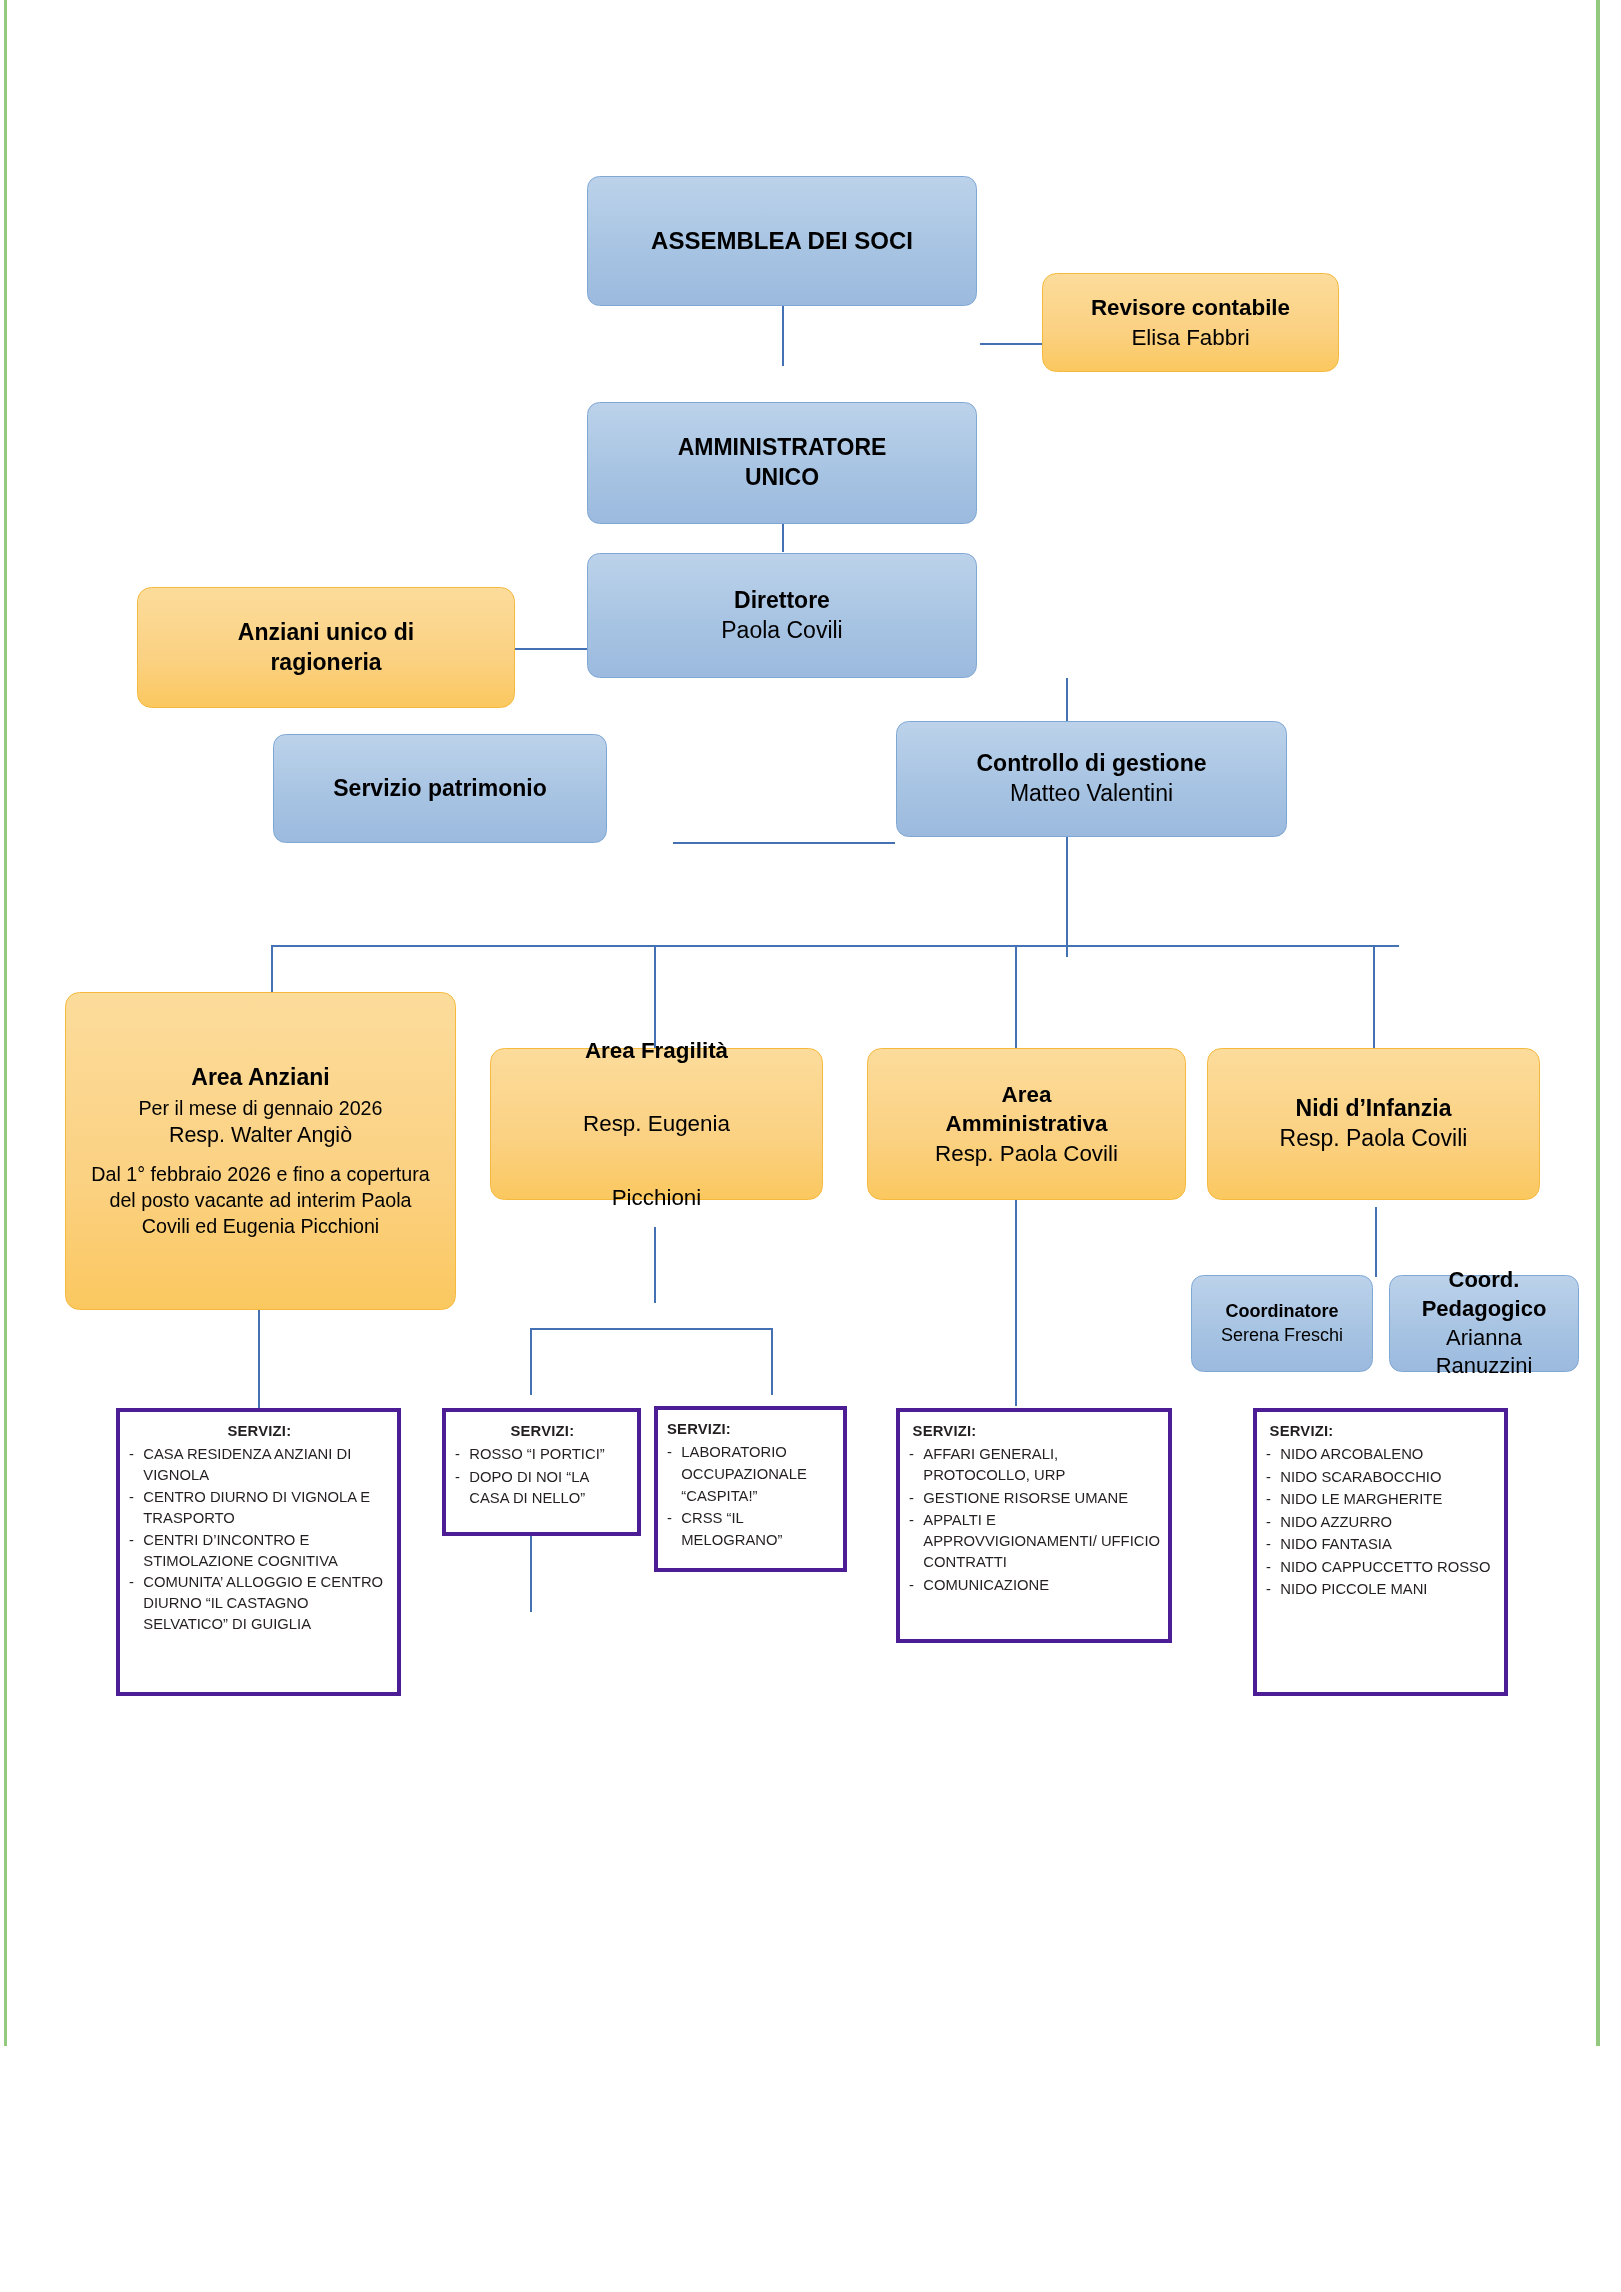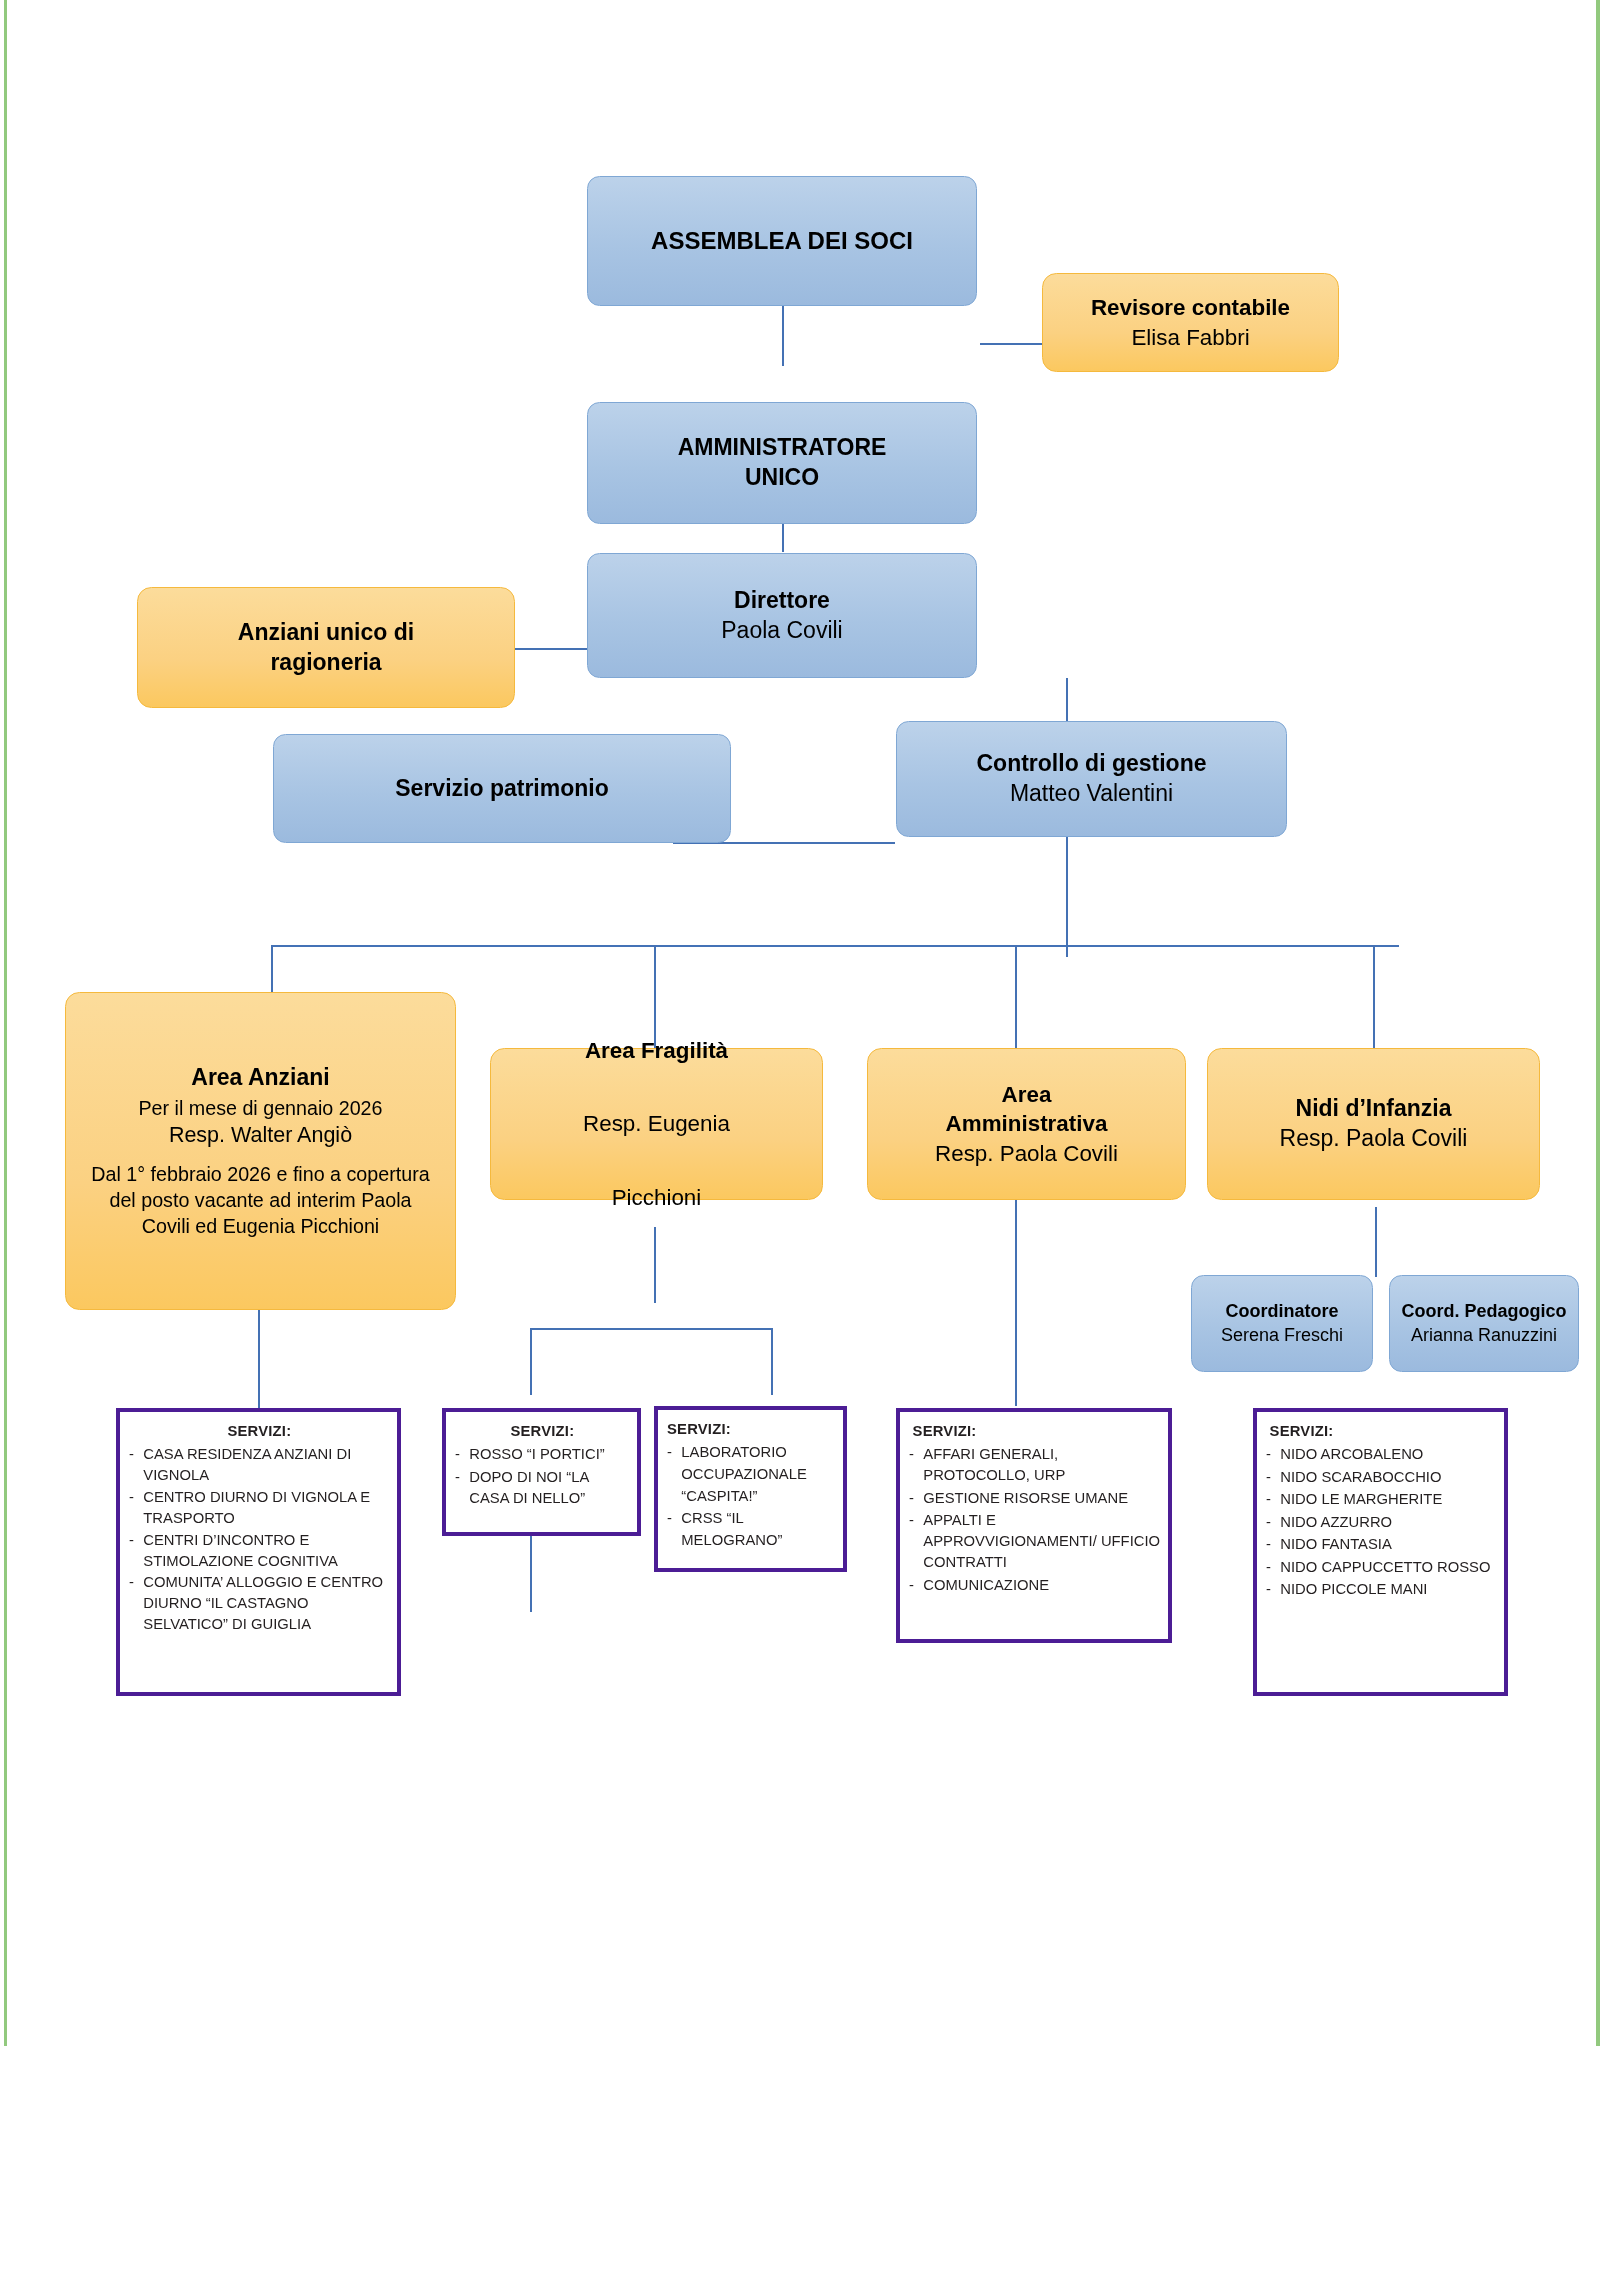--- a/index.html
+++ b/index.html
@@ -144,21 +144,21 @@
   <div class="node blue" style="left:587px; top:553px; width:390px; height:125px; font-size:23px;">
     <div class="t-bold">Direttore</div>
     <div class="t-normal">Paola Covili</div>
   </div>
 
   <div class="node orange" style="left:137px; top:587px; width:378px; height:121px; font-size:23px;">
     <div class="t-bold">Anziani unico di</div>
     <div class="t-bold">ragioneria</div>
   </div>
 
-  <div class="node blue" style="left:273px; top:734px; width:458px; height:109px; font-size:23px;">
+  <div class="node blue" style="left:273px; top:734px; width:334px; height:109px; font-size:23px;">
     <div class="t-bold">Servizio patrimonio</div>
   </div>
 
   <div class="node blue" style="left:896px; top:721px; width:391px; height:116px; font-size:23px;">
     <div class="t-bold">Controllo di gestione</div>
     <div class="t-normal">Matteo Valentini</div>
   </div>
 
   <div class="node orange" style="left:65px; top:992px; width:391px; height:318px; font-size:19.7px; padding:12.5px 19.7px;">
     <div class="t-bold" style="font-size:23px; margin-bottom:3.6px;">Area Anziani</div>
@@ -182,21 +182,21 @@
   <div class="node orange" style="left:1207px; top:1048px; width:333px; height:152px; font-size:23px;">
     <div class="t-bold">Nidi d’Infanzia</div>
     <div class="t-normal">Resp. Paola Covili</div>
   </div>
 
   <div class="node blue" style="left:1191px; top:1275px; width:182px; height:97px; font-size:18px;">
     <div class="t-bold">Coordinatore</div>
     <div class="t-normal">Serena Freschi</div>
   </div>
 
-  <div class="node blue" style="left:1389px; top:1275px; width:190px; height:97px; font-size:18px;">
+  <div class="node blue" style="left:1389px; top:1275px; width:190px; height:97px; font-size:22px;">
     <div class="t-bold">Coord. Pedagogico</div>
     <div class="t-normal">Arianna Ranuzzini</div>
   </div>
 
   <div class="svc" style="left:116px; top:1408px; width:285px; height:288px; font-size:14.8px; line-height:1.42;">
     <div class="svc-title">SERVIZI:</div>
     <ul>
       <li>
           <span class="dash">-</span>
           <span class="txt">CASA RESIDENZA ANZIANI DI VIGNOLA</span>

